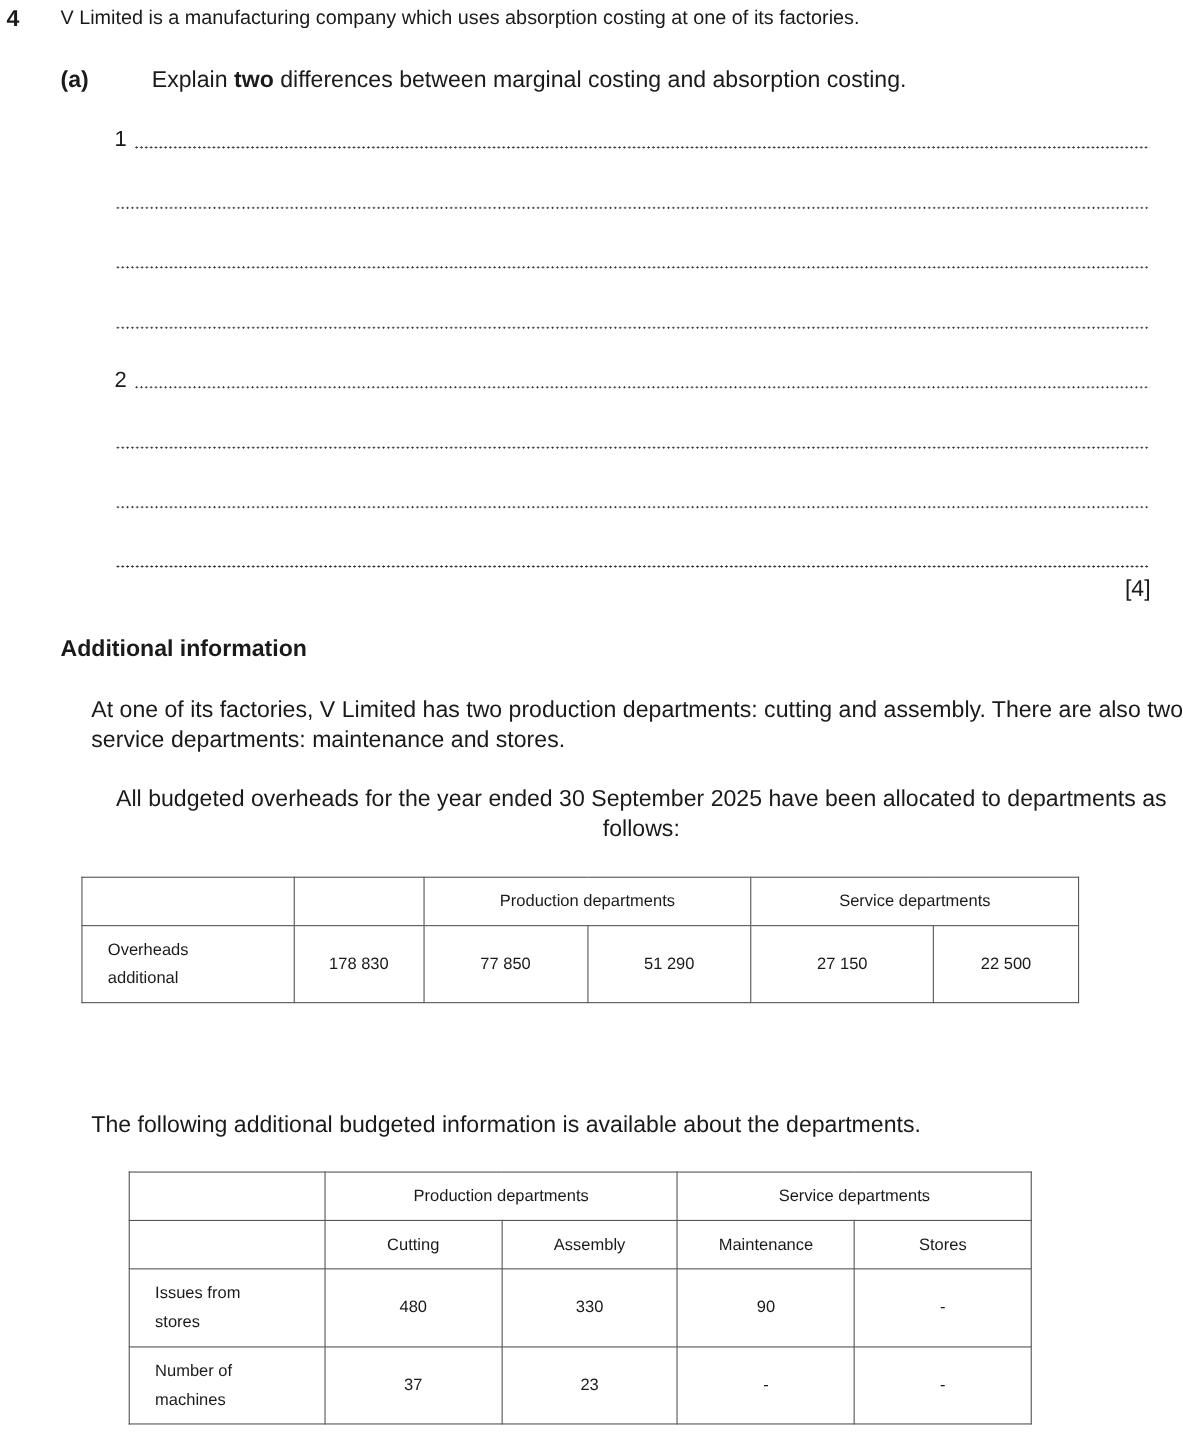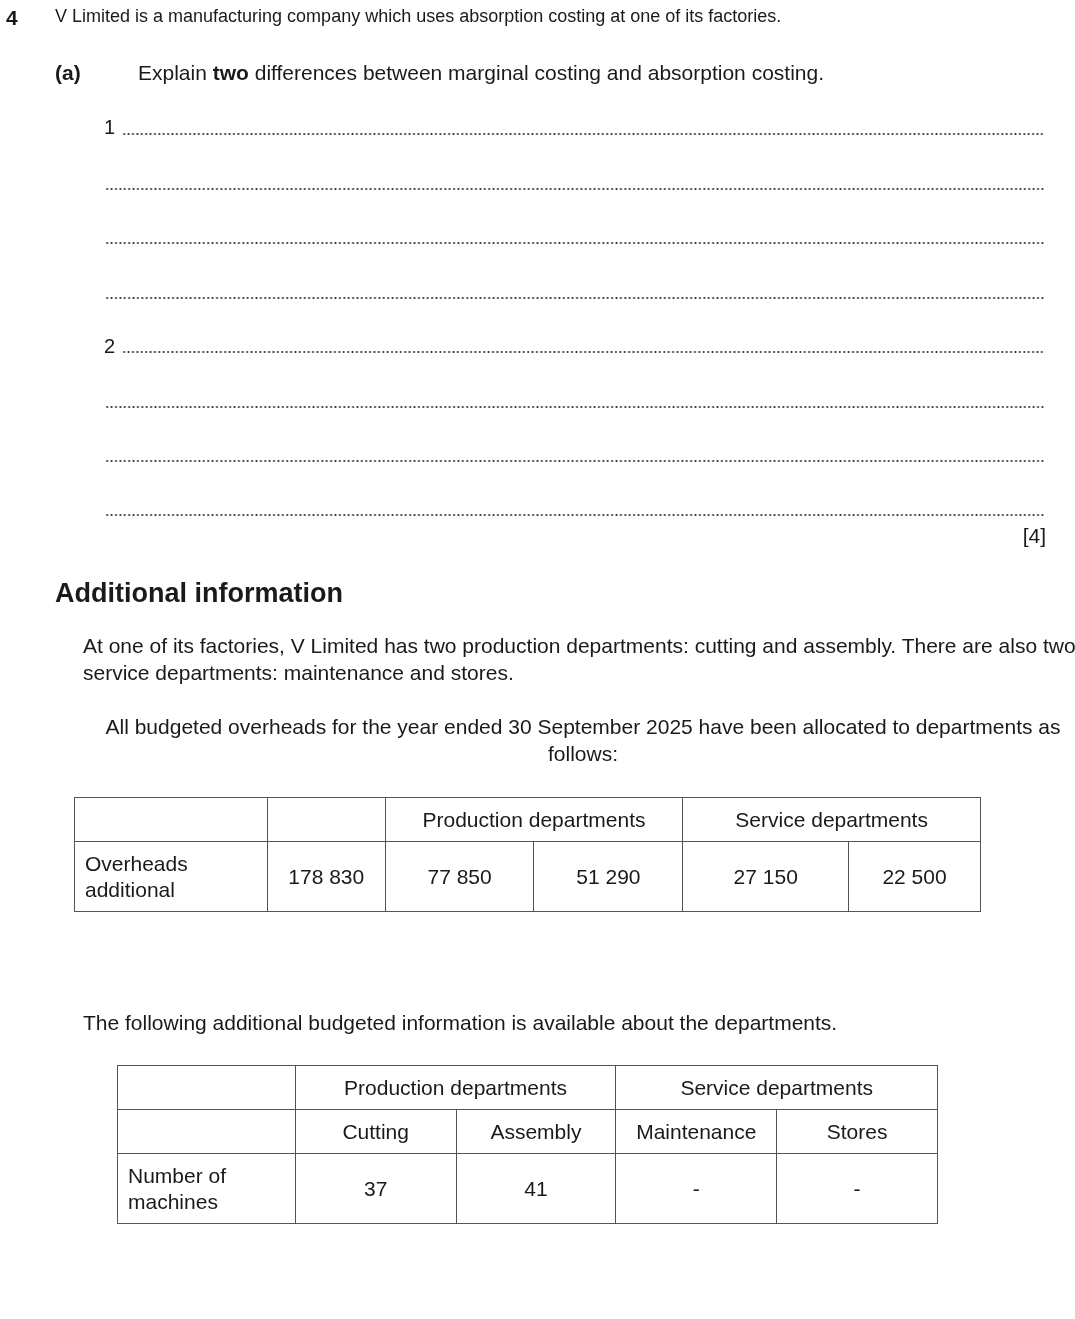--- a/index.html
+++ b/index.html
@@ -13,25 +13,25 @@
   .part-label { left: 55px; top: 61px; font-weight: bold; }
   .part-text { left: 104px; top: 61px; white-space: nowrap; margin-left: 34px; }
   .part-text b { font-weight: bold; }
   .dotline {
     position: absolute; height: 2px;
     background-image: radial-gradient(circle, #333 0.9px, transparent 1.1px);
     background-size: 4.4px 2px; background-repeat: repeat-x;
   }
   .linenum { position: absolute; font-size: 20px; }
   .marks { right: 29px; top: 524px; font-size: 21px; }
-  .h-add { left: 55px; top: 578px; font-weight: bold; font-size: 27px; }
+  .h-add { left: 55px; top: 578px; font-weight: bold; font-size: 21px; }
   .para { left: 55px; width: 1000px; line-height: 27px; font-size: 21px; margin-left: 28px; }
-  table.grid { position: absolute; border-collapse: collapse; font-size: 21px; border-radius: 30px; }
+  table.grid { position: absolute; border-collapse: collapse; font-size: 15px; border-radius: 30px; }
   table.grid td { border: 1.5px solid #555; text-align: center; vertical-align: middle; padding: 0; line-height: 26px; }
-  table.grid td.rowlabel { text-align: left; padding-left: 10px; }
+  table.grid td.rowlabel { text-align: left; padding-left: 23px; }
 </style>
 </head>
 <body>
 
 <div class="abs qnum">4</div>
 <div class="abs qtext">V Limited is a manufacturing company which uses absorption costing at one of its factories.</div>
 
 <div class="abs part-label">(a)</div>
 <div class="abs part-text"><span>Explain </span><b>two</b><span> differences between marginal costing and absorption costing.</span></div>
 
@@ -99,24 +99,34 @@
     <td colspan="2">Production departments</td>
     <td colspan="2">Service departments</td>
   </tr>
   <tr style="height:44px;">
     <td></td>
     <td>Cutting</td>
     <td>Assembly</td>
     <td>Maintenance</td>
     <td>Stores</td>
   </tr>
+  <tr style="height:71px;">
+    <td class="rowlabel">
+          <div>Issues from</div>
+          <div>stores</div>
+        </td>
+    <td>480</td>
+    <td>330</td>
+    <td>90</td>
+    <td>-</td>
+  </tr>
   <tr style="height:70px;">
     <td class="rowlabel">
           <div>Number of</div>
           <div>machines</div>
         </td>
     <td>37</td>
-    <td>41</td>
+    <td>23</td>
     <td>-</td>
     <td>-</td>
   </tr>
 </tbody>
   </table>
 
 </body></html>

